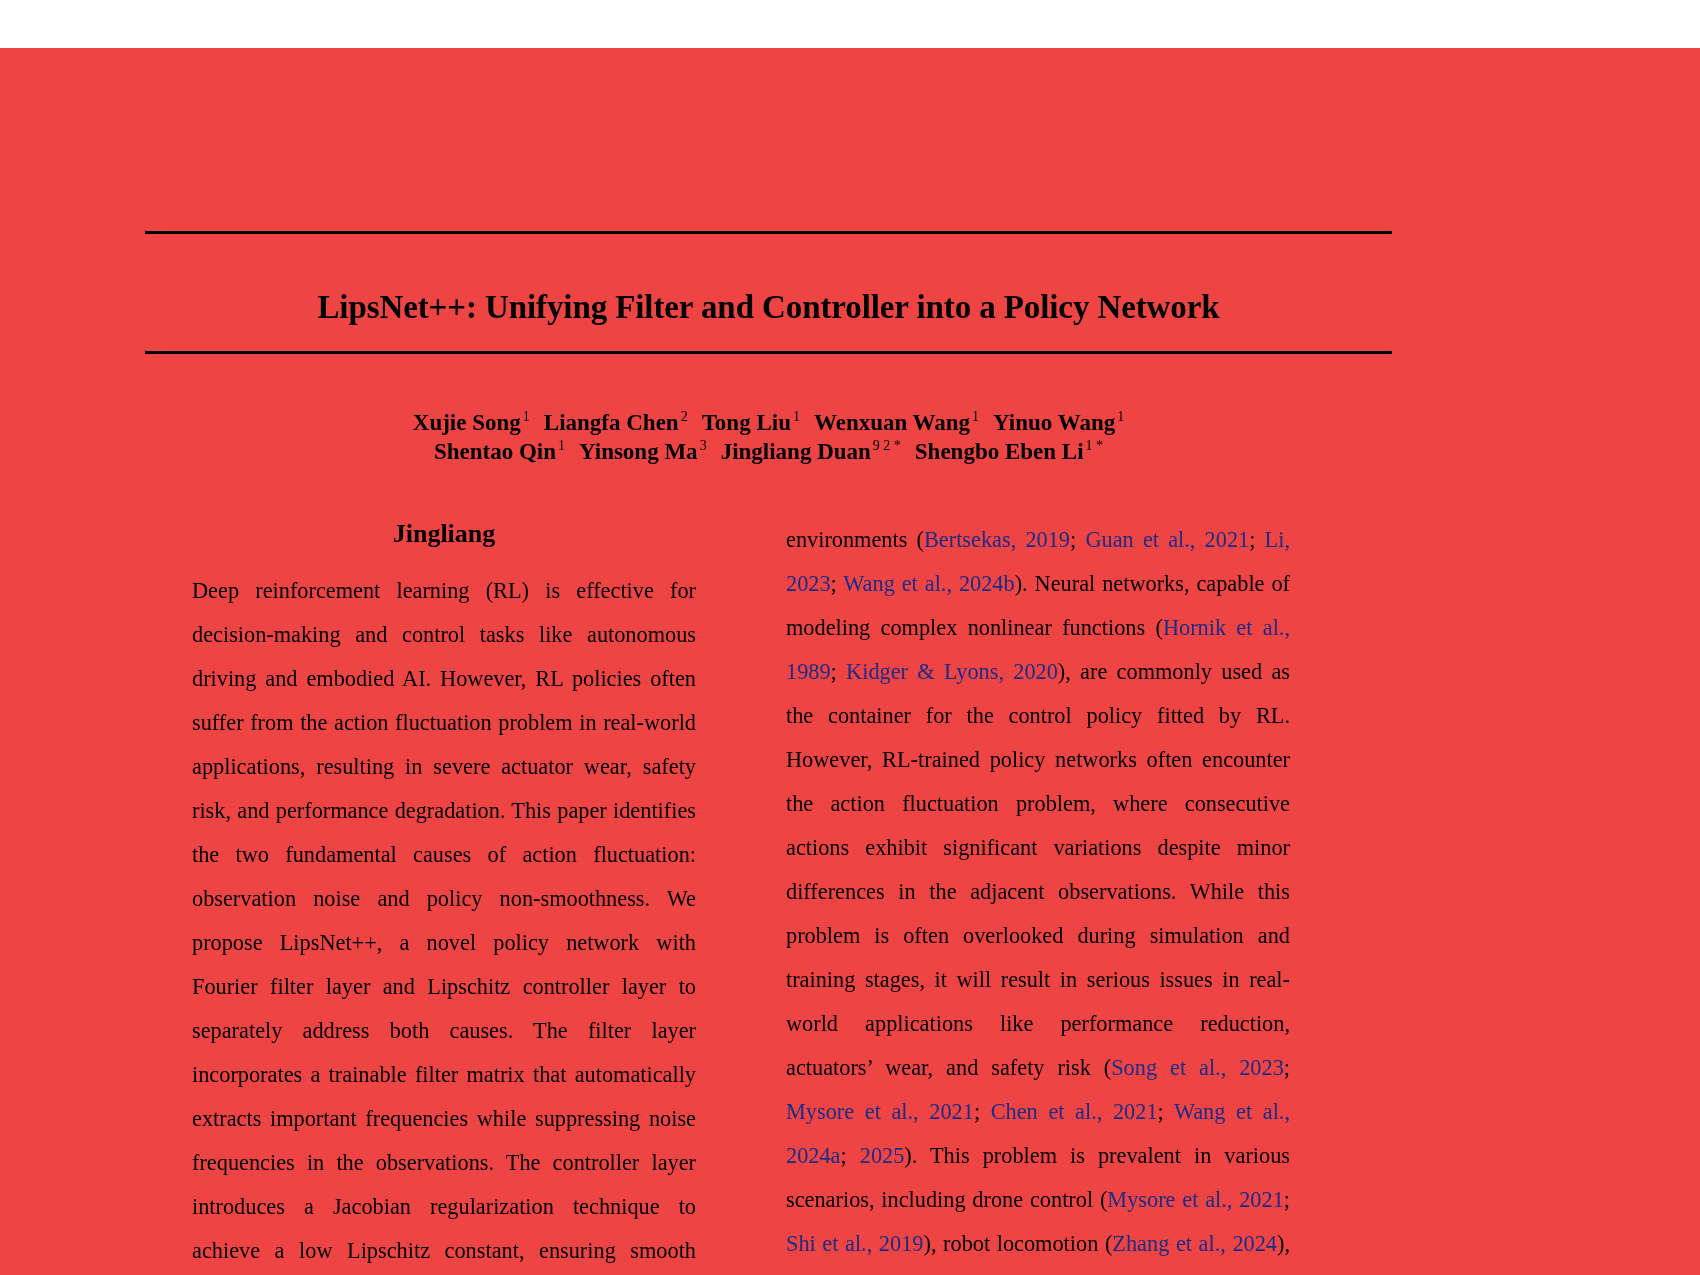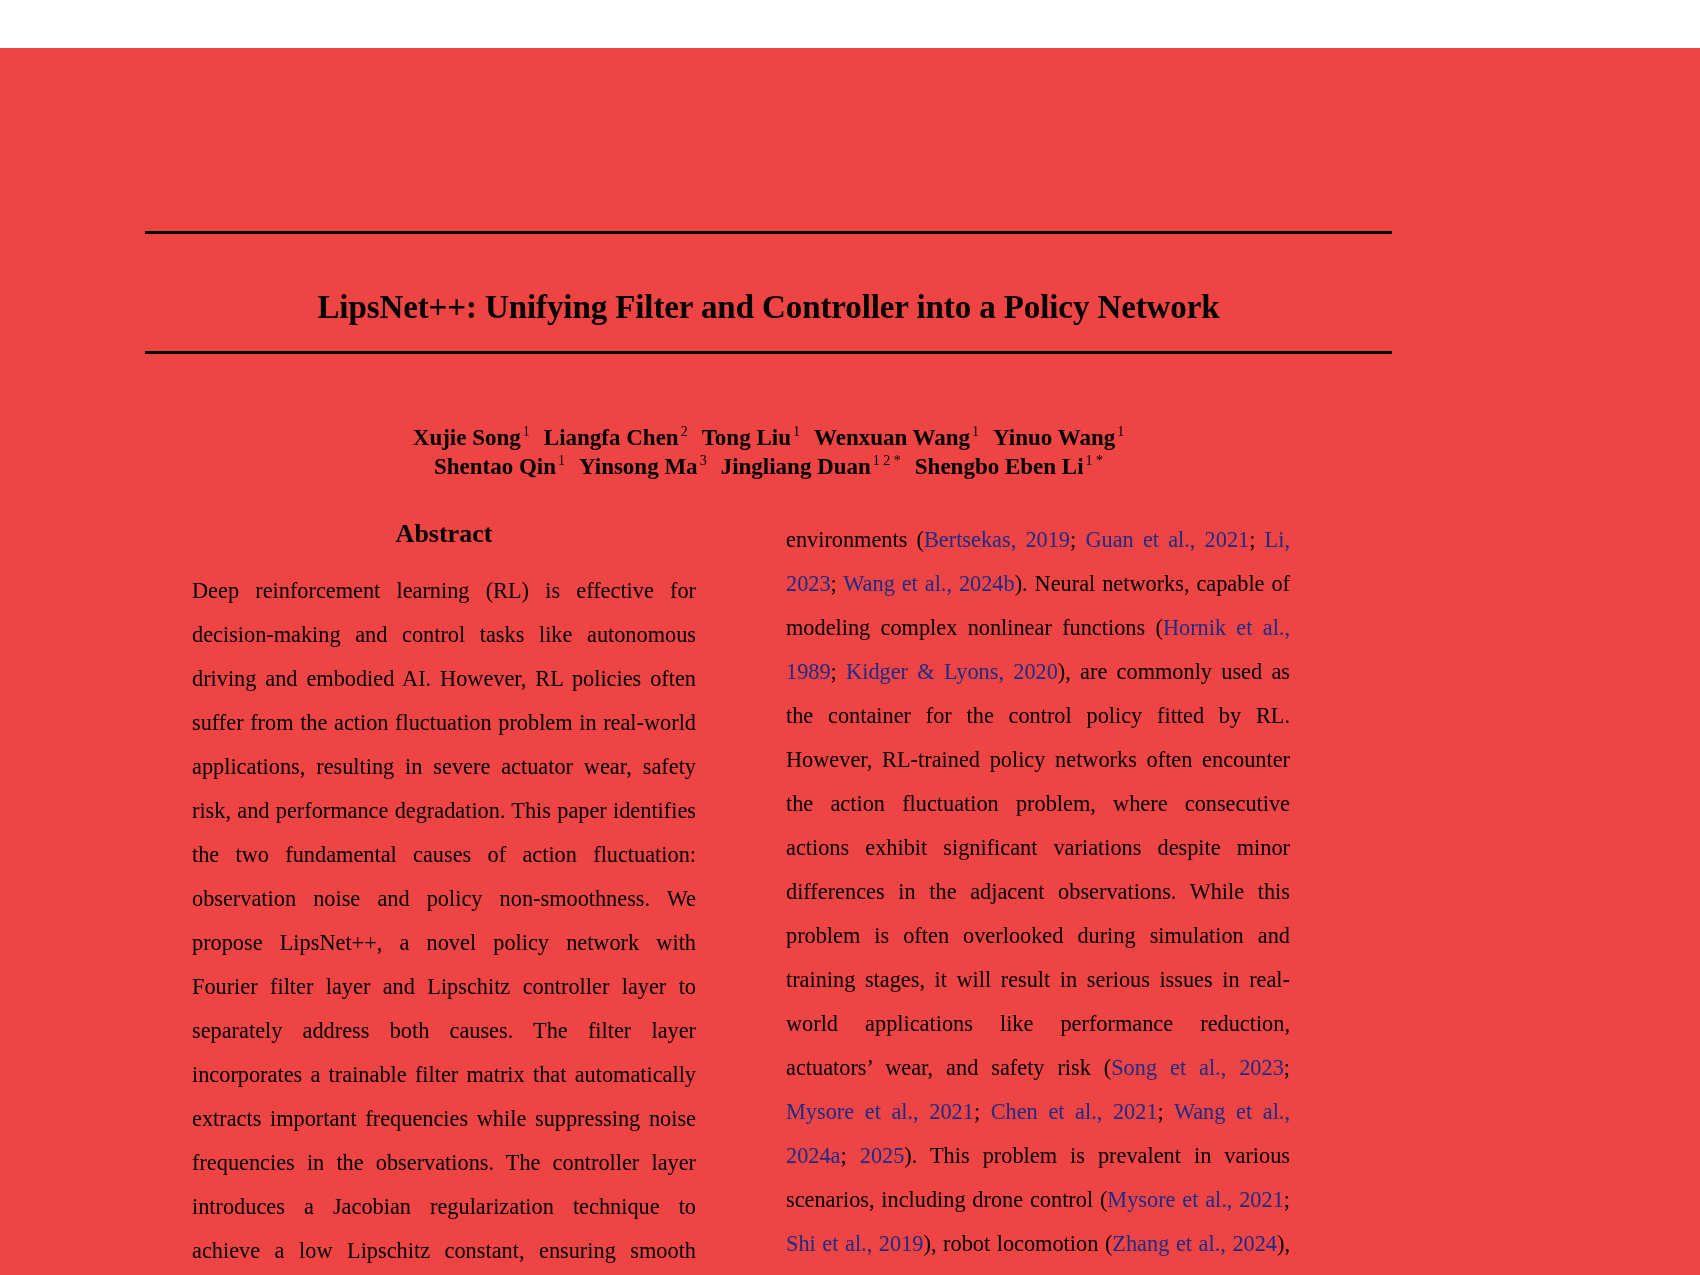--- a/index.html
+++ b/index.html
@@ -38,21 +38,21 @@
     font-size: 33px;
     font-weight: bold;
     letter-spacing: -0.1px;
     line-height: 1.2;
   }
 
   
   .authors {
     position: absolute;
     left: 145px;
-    top: 376px;
+    top: 361px;
     width: 1247px;
     text-align: center;
     font-size: 23px;
     font-weight: bold;
     line-height: 1.26;
   }
   .author-line { white-space: nowrap; }
   .author { margin: 0 7px; }
   .author sup {
     font-size: 14px;
@@ -109,27 +109,27 @@
 <div class="page">
 
   <div class="rule rule-top"></div>
 
   <h1 class="paper-title">LipsNet++: Unifying Filter and Controller into a Policy Network</h1>
 
   <div class="rule rule-bottom"></div>
 
   <div class="authors">
     <div class="author-line"><span class="author">Xujie Song<sup>1</sup></span><span class="author">Liangfa Chen<sup>2</sup></span><span class="author">Tong Liu<sup>1</sup></span><span class="author">Wenxuan Wang<sup>1</sup></span><span class="author">Yinuo Wang<sup>1</sup></span></div>
-    <div class="author-line"><span class="author">Shentao Qin<sup>1</sup></span><span class="author">Yinsong Ma<sup>3</sup></span><span class="author">Jingliang Duan<sup>1 2 *</sup></span><span class="author">Shengbo Eben Li<sup>1 *</sup></span></div>
+    <div class="author-line"><span class="author">Shentao Qin<sup>1</sup></span><span class="author">Yinsong Ma<sup>3</sup></span><span class="author">Jingliang Duan<sup>9 2 *</sup></span><span class="author">Shengbo Eben Li<sup>1 *</sup></span></div>
   </div>
 
   <div class="columns">
 
     <div class="col col-left">
-      <h2 class="section-head">Abstract</h2>
+      <h2 class="section-head">Jingliang</h2>
       <p class="body">Deep reinforcement learning (RL) is effective for decision-making and control tasks like autonomous driving and embodied AI. However, RL policies often suffer from the action fluctuation problem in real-world applications, resulting in severe actuator wear, safety risk, and performance degradation. This paper identifies the two fundamental causes of action fluctuation: observation noise and policy non-smoothness. We propose LipsNet++, a novel policy network with Fourier filter layer and Lipschitz controller layer to separately address both causes. The filter layer incorporates a trainable filter matrix that automatically extracts important frequencies while suppressing noise frequencies in the observations. The controller layer introduces a Jacobian regularization technique to achieve a low Lipschitz constant, ensuring smooth fitting of a policy function. These two layers function analogously to the filter and controller in classical control theory, suggesting that filtering and control capabilities can</p>
     </div>
 
     <div class="col col-right">
       <p class="body">environments (<span class="cite">Bertsekas, 2019</span>; <span class="cite">Guan et al., 2021</span>; <span class="cite">Li, 2023</span>; <span class="cite">Wang et al., 2024b</span>). Neural networks, capable of modeling complex nonlinear functions (<span class="cite">Hornik et al., 1989</span>; <span class="cite">Kidger &amp; Lyons, 2020</span>), are commonly used as the container for the control policy fitted by RL. However, RL-trained policy networks often encounter the action fluctuation problem, where consecutive actions exhibit significant variations despite minor differences in the adjacent observations. While this problem is often overlooked during simulation and training stages, it will result in serious issues in real-world applications like performance reduction, actuators’ wear, and safety risk (<span class="cite">Song et al., 2023</span>; <span class="cite">Mysore et al., 2021</span>; <span class="cite">Chen et al., 2021</span>; <span class="cite">Wang et al., 2024a</span>; <span class="cite">2025</span>). This problem is prevalent in various scenarios, including drone control (<span class="cite">Mysore et al., 2021</span>; <span class="cite">Shi et al., 2019</span>), robot locomotion (<span class="cite">Zhang et al., 2024</span>), robot manipulation (<span class="cite">Yu et al., 2021</span>), and autonomous driving (<span class="cite">Cai et al., 2020</span>; <span class="cite">Chen et al., 2021</span>; <span class="cite">Wasala et al., 2020</span>; <span class="cite">Lee et al., 2024</span>), etc. These reported action fluctuation problem indicates that it constitutes a considerable gap in sim-to-real RL applications.</p>
     </div>
 
   </div>
 
 </div>

